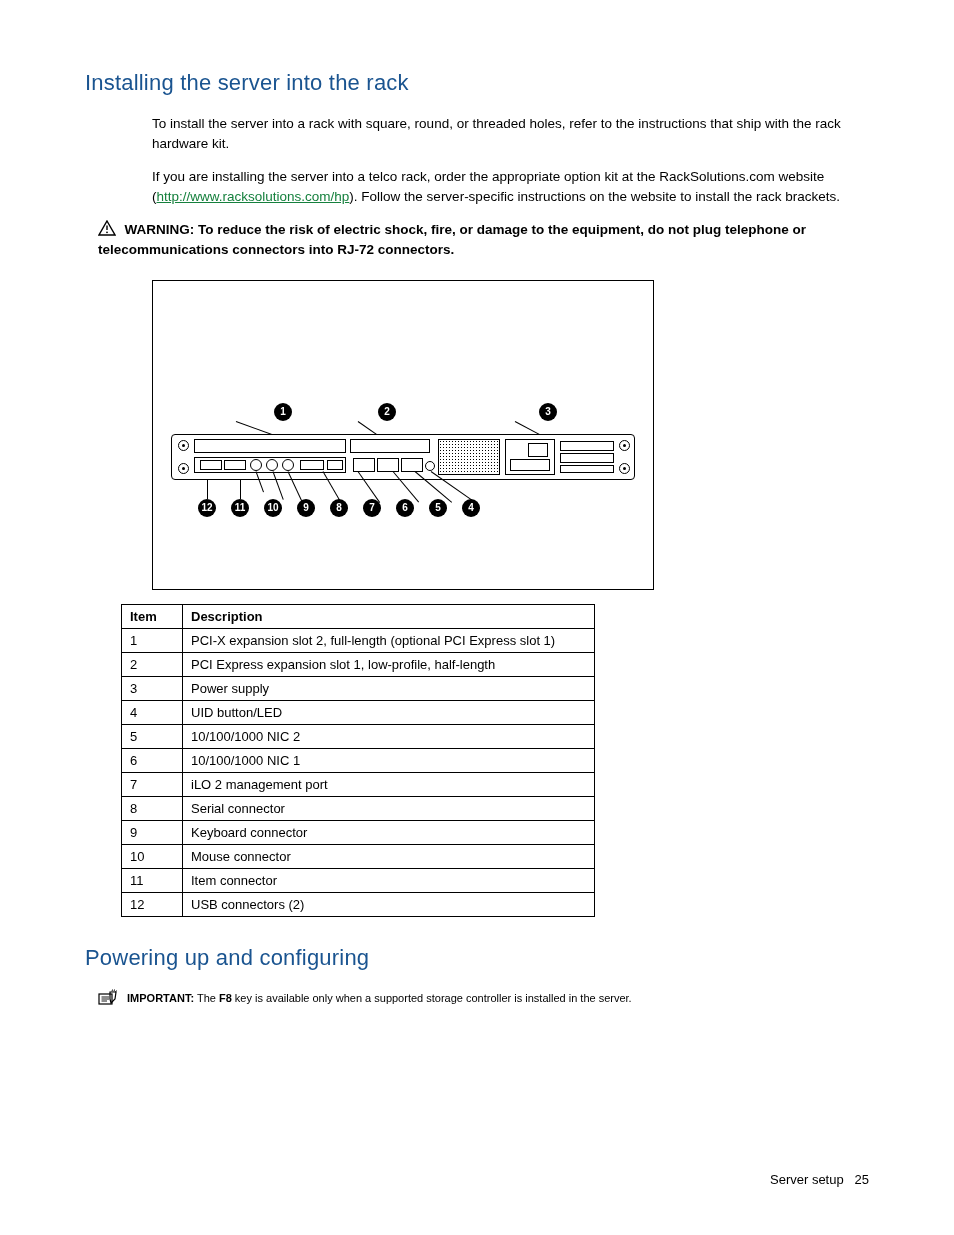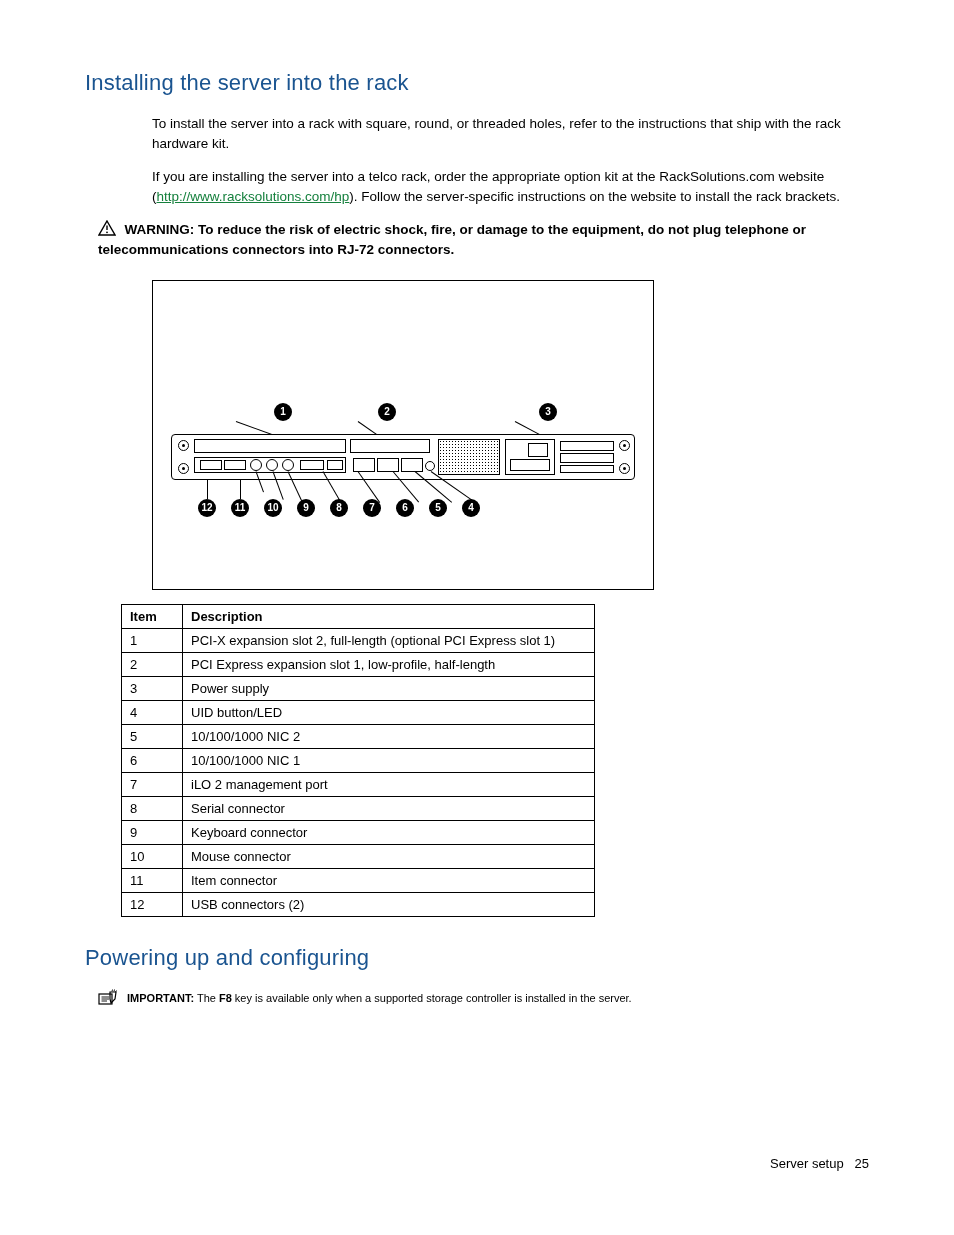--- a/index.html
+++ b/index.html
@@ -110,21 +110,21 @@
     margin-top: 16px;
     font-size: 11px;
   }
   .important-icon {
     display: inline-block;
     vertical-align: middle;
     margin-right: 6px;
   }
   .footer {
     position: absolute;
-    bottom: 64px;
+    bottom: 48px;
     right: 85px;
     font-size: 13px;
   }
   .leader {
     position: absolute;
     background: #000;
   }
   .screw {
     position:absolute;
     width:9px; height:9px;

